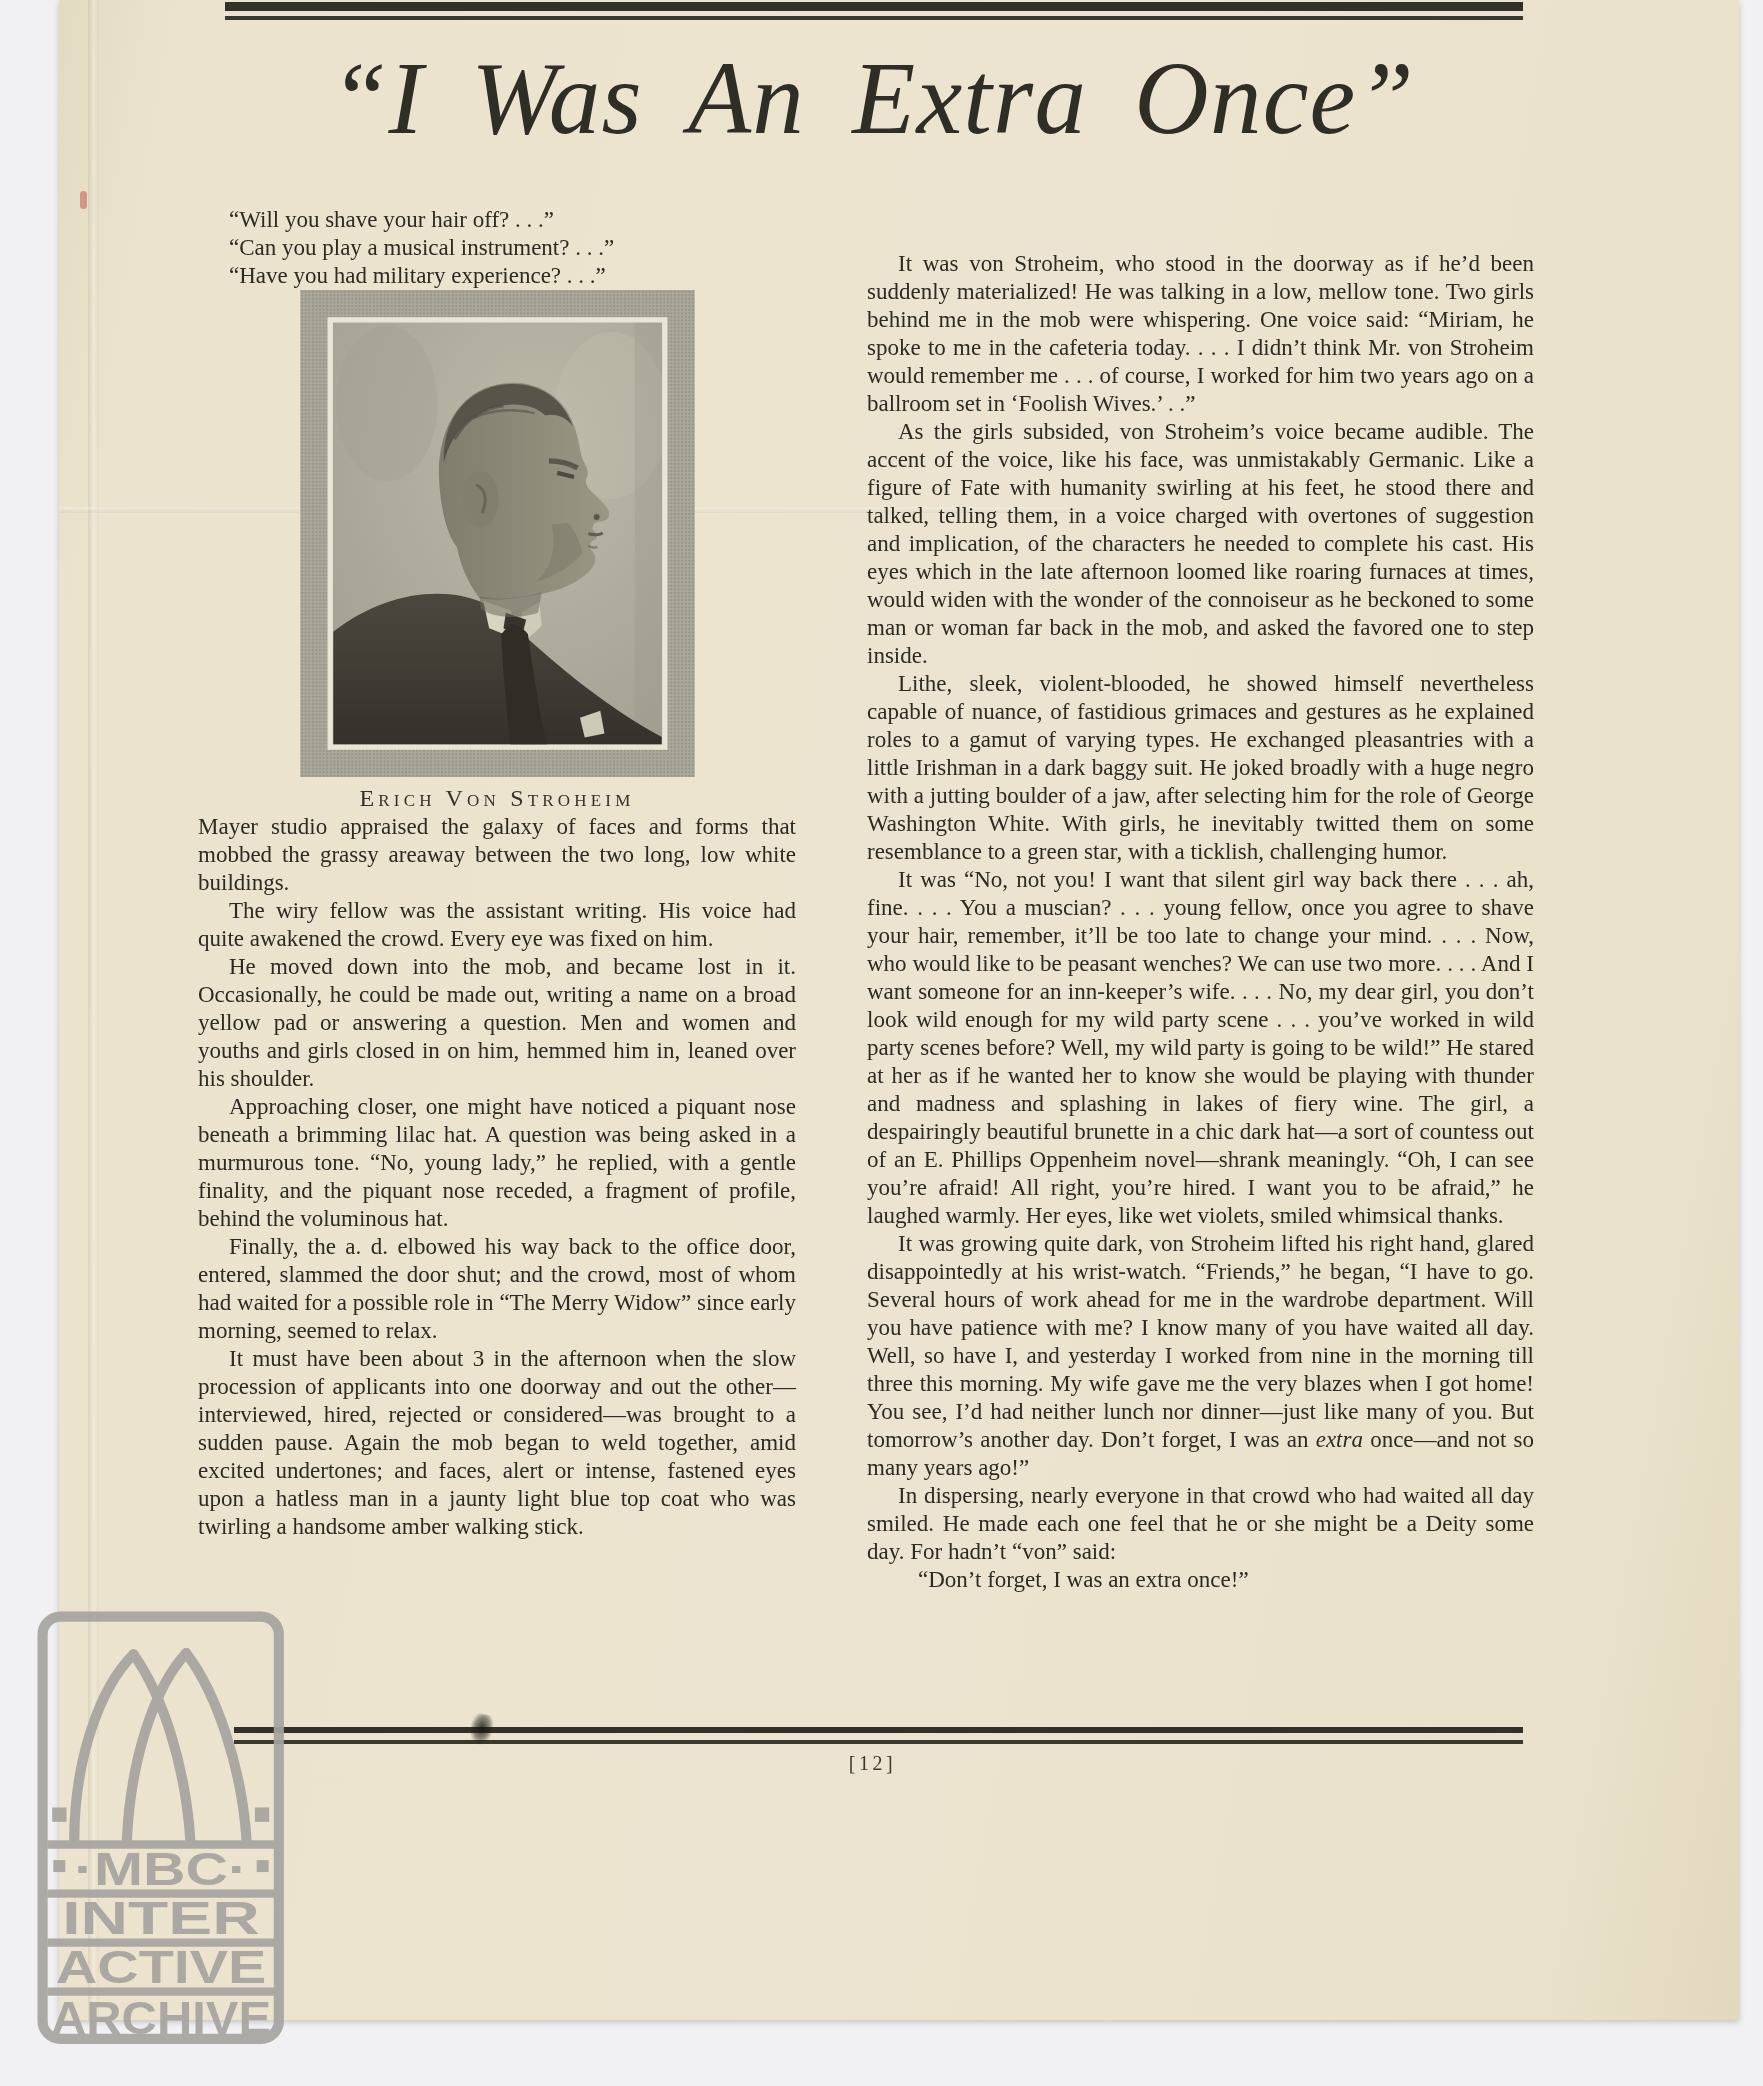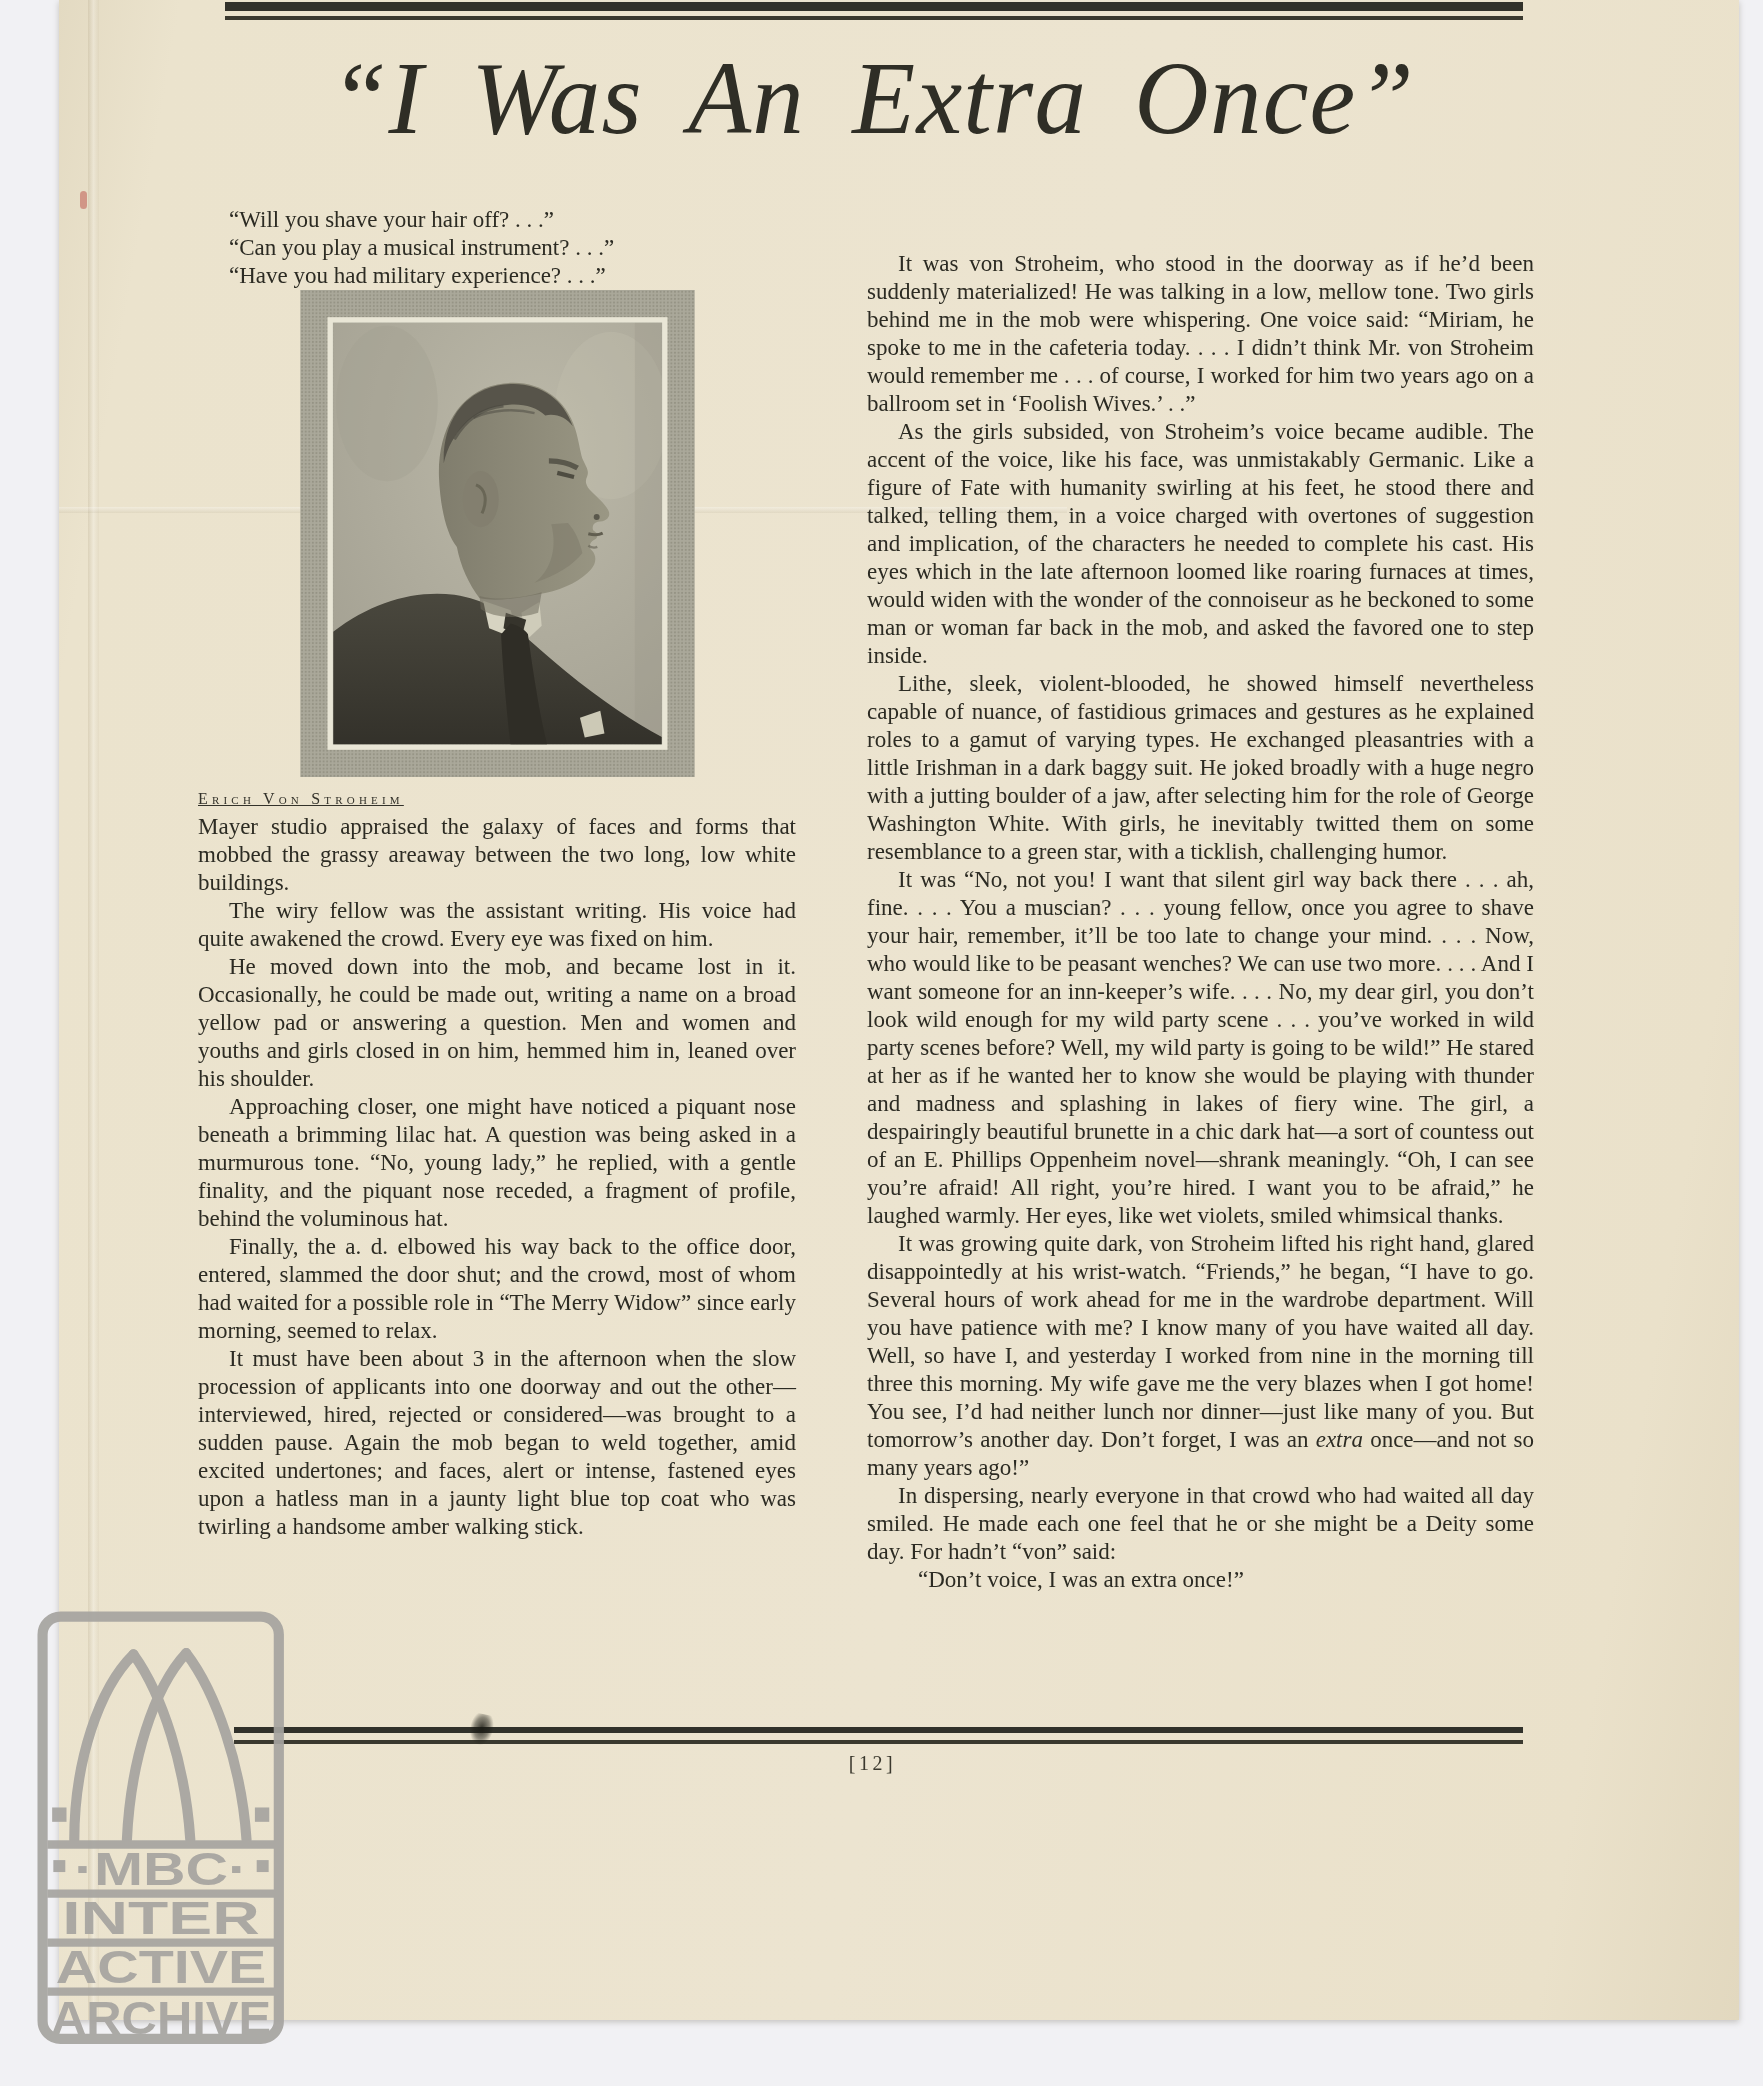--- a/index.html
+++ b/index.html
@@ -42,22 +42,22 @@
     font-size:23px;line-height:28px;text-align:justify;color:#2c2b23;
   }
   .col1{left:139px;width:598px;}
   .col2{left:808px;width:667px;margin-top:44px;}
   .col p{margin:0;text-indent:31px;}
   .col p.cont{text-indent:0;}
   .col p.final-quote{text-indent:51px;}
   .photo-wrap{width:395px;margin:0 auto 7.2px;}
   .photo-wrap svg{display:block;width:395px;height:487px;}
   .caption{
-    text-align:left;font-variant:small-caps;letter-spacing:4.2px;
-    font-size:16px;line-height:29px;margin:8.4px 0 35px;color:#33322a;text-indent:0 !important;text-decoration:underline;
+    text-align:center;font-variant:small-caps;letter-spacing:4.2px;
+    font-size:24px;line-height:29px;margin:8.4px 0 35px;color:#33322a;text-indent:0 !important;
   }
   .pagenum{
     position:absolute;left:141px;top:1752px;width:1345px;text-align:center;
     font-size:20px;letter-spacing:3.6px;color:#3b392e;
   }
   .watermark{
     position:absolute;left:36px;top:1610px;width:250px;height:438px;z-index:40;opacity:0.92;
   }
   .ink-smudge{
     position:absolute;left:411px;top:1714px;width:23px;height:31px;z-index:5;
@@ -151,21 +151,21 @@
     <p>It must have been about 3 in the afternoon when the slow procession of applicants into one doorway and out the other—interviewed, hired, rejected or considered—was brought to a sudden pause.  Again the mob began to weld together, amid excited undertones; and faces, alert or intense, fastened eyes upon a hatless man in a jaunty light blue top coat who was twirling a handsome amber walking stick.</p>
   </div>
 
   <div class="col col2">
     <p>It was von Stroheim, who stood in the doorway as if he’d been suddenly materialized!  He was talking in a low, mellow tone.  Two girls behind me in the mob were whispering.  One voice said: “Miriam, he spoke to me in the cafeteria today. . . .  I didn’t think Mr. von Stroheim would remember me . . . of course, I worked for him two years ago on a ballroom set in ‘Foolish Wives.’ . .”</p>
     <p>As the girls subsided, von Stroheim’s voice became audible.  The accent of the voice, like his face, was unmistakably Germanic.  Like a figure of Fate with humanity swirling at his feet, he stood there and talked, telling them, in a voice charged with overtones of suggestion and implication, of the characters he needed to complete his cast.  His eyes which in the late afternoon loomed like roaring furnaces at times, would widen with the wonder of the connoiseur as he beckoned to some man or woman far back in the mob, and asked the favored one to step inside.</p>
     <p>Lithe, sleek, violent-blooded, he showed himself nevertheless capable of nuance, of fastidious grimaces and gestures as he explained roles to a gamut of varying types.  He exchanged pleasantries with a little Irishman in a dark baggy suit.  He joked broadly with a huge negro with a jutting boulder of a jaw, after selecting him for the role of George Washington White.  With girls, he inevitably twitted them on some resemblance to a green star, with a ticklish, challenging humor.</p>
     <p>It was “No, not you!  I want that silent girl way back there . . . ah, fine. . . .  You a muscian? . . . young fellow, once you agree to shave your hair, remember, it’ll be too late to change your mind. . . .  Now, who would like to be peasant wenches?  We can use two more. . . .  And I want someone for an inn-keeper’s wife. . . .  No, my dear girl, you don’t look wild enough for my wild party scene . . . you’ve worked in wild party scenes before?  Well, my wild party is going to be wild!”  He stared at her as if he wanted her to know she would be playing with thunder and madness and splashing in lakes of fiery wine.  The girl, a despairingly beautiful brunette in a chic dark hat—a sort of countess out of an E. Phillips Oppenheim novel—shrank meaningly.  “Oh, I can see you’re afraid!  All right, you’re hired.  I want you to be afraid,” he laughed warmly.  Her eyes, like wet violets, smiled whimsical thanks.</p>
     <p><span>It was growing quite dark, von Stroheim lifted his right hand, glared disappointedly at his wrist-watch.  “Friends,” he began, “I have to go.  Several hours of work ahead for me in the wardrobe department.  Will you have patience with me?  I know many of you have waited all day.  Well, so have I, and yesterday I worked from nine in the morning till three this morning.  My wife gave me the very blazes when I got home!  You see, I’d had neither lunch nor dinner—just like many of you.  But tomorrow’s another day.  Don’t forget, I was an </span><em>extra</em><span> once—and not so many years ago!”</span></p>
     <p>In dispersing, nearly everyone in that crowd who had waited all day smiled.  He made each one feel that he or she might be a Deity some day.  For hadn’t “von” said:</p>
-    <p class="final-quote">“Don’t voice, I was an extra once!”</p>
+    <p class="final-quote">“Don’t forget, I was an extra once!”</p>
   </div>
 
   <div class="rule rule-bottom">
     <div class="l1"></div>
       <div class="gap"></div>
       <div class="l2"></div>
   </div>
 
   <div class="ink-smudge"></div>
   <div class="pagenum">[12]</div>

